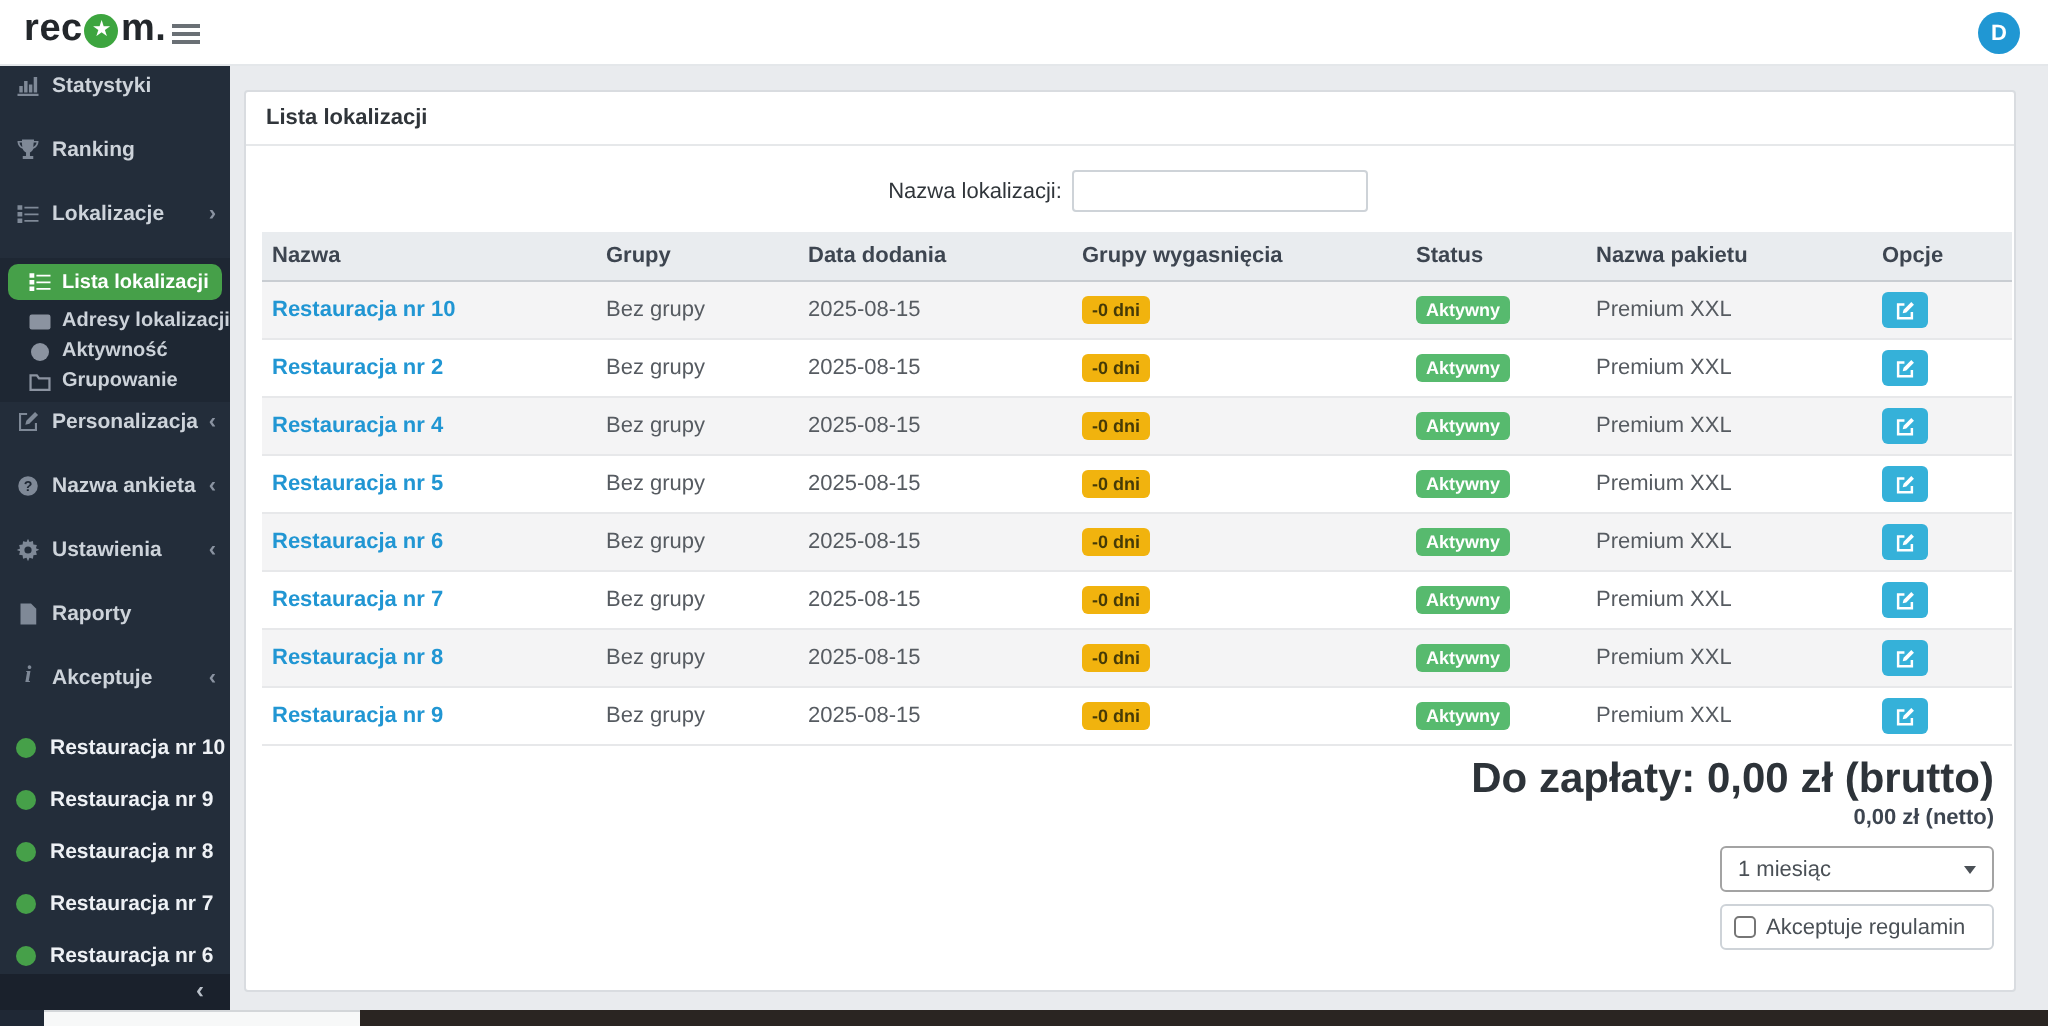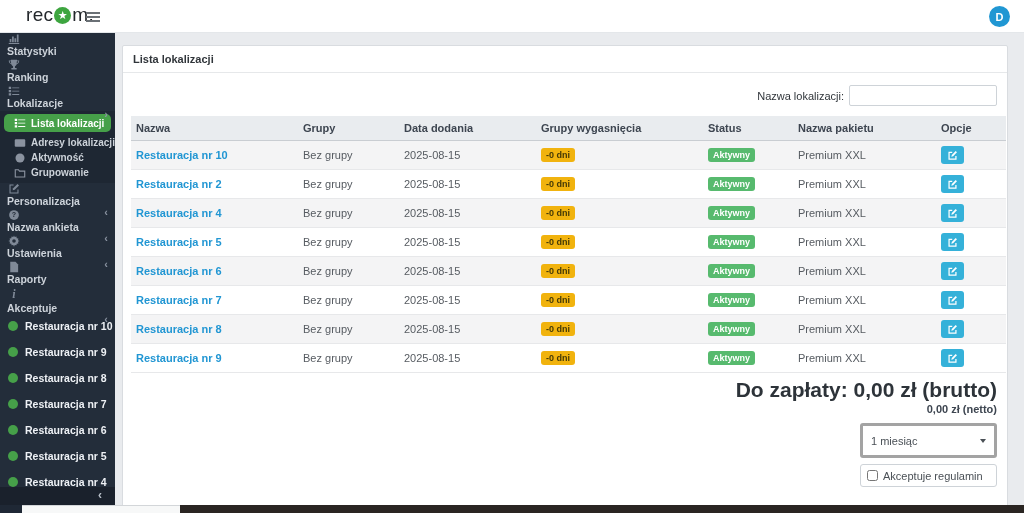--- a/index.html
+++ b/index.html
@@ -5,60 +5,60 @@
   * { box-sizing: border-box; margin: 0; padding: 0; }
   html,body { width:1024px; height:513px; overflow:hidden; }
   body {
     font-family: "Liberation Sans","DejaVu Sans",sans-serif;
     background: var(--page-bg,#e9ebee);
     position: relative;
     color:#333;
   }
   
   .top-header{position:absolute;top:0;left:0;right:0;height:33px;background:#fff;border-bottom:1px solid #e4e7ea;z-index:10;}
-  .logo{position:absolute;left:26px;top:4px;font-size:19px;font-weight:normal;color:#23272b;letter-spacing:.3px;cursor:pointer;display:flex;align-items:center;}
+  .logo{position:absolute;left:12px;top:4px;font-size:19px;font-weight:bold;color:#23272b;letter-spacing:.3px;cursor:pointer;display:flex;align-items:center;}
   .logo-star{display:inline-block;width:17px;height:17px;background:var(--logo-green,#3da53f);border-radius:50%;color:#fff;font-size:11px;line-height:17px;text-align:center;margin:0 1px;}
   .burger{position:absolute;left:86px;top:11px;width:16px;height:12px;cursor:pointer;display:flex;align-items:center;}
   .burger span{display:block;width:14px;height:2px;background:#6a7075;box-shadow:0 -4px 0 #6a7075,0 4px 0 #6a7075;}
   .avatar{position:absolute;right:14px;top:6px;width:21px;height:21px;border-radius:50%;background:var(--avatar-bg,#2097d3);color:#fff;font-size:11px;font-weight:bold;display:flex;align-items:center;justify-content:center;cursor:pointer;}
   
   .sidebar{position:absolute;top:33px;left:0;width:115px;bottom:8px;background:var(--sidebar-bg,#232d3a);overflow:hidden;}
-  .mi{display:flex;align-items:flex-start;height:26px;padding:0 7px;font-size:10.5px;font-weight:bold;color:#cdd3da;cursor:pointer;white-space:nowrap;flex-direction:column;}
+  .mi{display:flex;align-items:flex-end;height:26px;padding:16px 7px;font-size:10.5px;font-weight:bold;color:#cdd3da;cursor:pointer;white-space:nowrap;}
   .mi .ic{width:14px;margin-right:5px;color:#7f8997;display:flex;justify-content:center;align-items:center;flex:none;}
   .mi .chev,.smi .chev{margin-left:auto;color:#8a93a1;font-size:11px;line-height:1;}
   .submenu{background:var(--sidebar-submenu-bg,#1e2733);padding:2px 0 3px;}
   .smi{display:flex;align-items:center;height:15px;padding:0 7px 0 13px;font-size:10px;font-weight:bold;color:#ccd2d9;cursor:pointer;white-space:nowrap;}
   .smi .ic{width:13px;margin-right:5px;color:#8b93a0;display:flex;justify-content:center;align-items:center;flex:none;}
   .smi.active{background:var(--active-green,#46a049);border-radius:5px;margin:1px 4px 3px;height:18px;color:#fff;padding-left:9px;}
   .smi.active .ic{color:#fff;}
   .loc{display:flex;align-items:center;height:26px;padding:0 8px;font-size:10.5px;font-weight:bold;color:#eef1f5;cursor:pointer;white-space:nowrap;}
   .dot{width:10px;height:10px;border-radius:50%;background:var(--active-green,#46a049);margin-right:7px;flex:none;}
   .side-collapse{position:absolute;bottom:0;left:0;right:0;height:18px;background:#1a212c;color:#b9c0c9;text-align:right;padding-right:13px;font-size:12px;font-weight:bold;line-height:16px;cursor:pointer;}
   .info-i{font-family:"Liberation Serif","DejaVu Serif",serif;font-style:italic;font-weight:bold;font-size:12px;}
   
   .main{position:absolute;left:115px;top:33px;right:0;bottom:8px;background:var(--page-bg,#e9ebee);}
   .card{margin:12px 16px 0 7px;background:#fff;border:1px solid #d9dce0;border-radius:2px;}
   .card-header{padding:7px 10px;font-size:11px;font-weight:bold;color:#30353a;border-bottom:1px solid #e6e8ea;}
   .card-body{padding:9px 8px 13px;}
-  .filter-row{display:flex;justify-content:flex-end;align-items:center;margin:3px 2px 10px 0;font-size:11px;color:#30353a;}
+  .filter-row{display:flex;justify-content:center;align-items:center;margin:3px 2px 10px 0;font-size:11px;color:#30353a;}
   .filter-row input{width:148px;height:21px;border:1px solid #ced3d8;border-radius:2px;margin-left:5px;padding:0 5px;font-size:11px;font-family:inherit;}
   table{width:100%;border-collapse:collapse;table-layout:fixed;font-size:11px;}
   th{background:#e9ecef;text-align:left;padding:6px 5px;color:#3d4550;border-bottom:1px solid #c9cdd2;font-size:11px;}
   td{padding:5px;border-bottom:1px solid #e7e8ea;color:#565b61;overflow:hidden;white-space:nowrap;}
   tbody tr:nth-child(odd){background:#f4f4f5;}
   .loc-link{color:var(--link-blue,#2196d3);font-weight:bold;text-decoration:none;cursor:pointer;}
   .badge{display:inline-block;font-size:9px;font-weight:bold;padding:2px 5px;border-radius:3px;line-height:1.2;}
   .badge-warn{background:var(--badge-warning-bg,#f1b30e);color:#453a07;}
   .badge-ok{background:var(--badge-success-bg,#57ba6e);color:#fff;}
   .edit-btn{width:23px;height:18px;background:var(--edit-button-bg,#35b1d9);border:none;border-radius:3px;display:inline-flex;align-items:center;justify-content:center;cursor:pointer;padding:0;}
   
   .payment{width:280px;margin:5px 2px 0 auto;text-align:right;}
   .due{font-size:21px;font-weight:bold;color:#2d3339;}
   .netto{font-size:11px;color:#3d4550;margin:1px 0 8px;font-weight:bold;}
-  .select{width:137px;height:35px;border:3px solid #a3a3a3;border-radius:3px;margin-left:auto;display:flex;align-items:center;justify-content:space-between;padding:0 8px;font-size:11px;color:#4a5056;background:#fff;cursor:pointer;}
+  .select{width:137px;height:23px;border:1px solid #a3a3a3;border-radius:3px;margin-left:auto;display:flex;align-items:center;justify-content:space-between;padding:0 8px;font-size:11px;color:#4a5056;background:#fff;cursor:pointer;}
   .caret{width:0;height:0;border-left:3.5px solid transparent;border-right:3.5px solid transparent;border-top:4.5px solid #4a5056;}
   .terms{width:137px;height:23px;border:1px solid #ced3d8;border-radius:3px;margin:6px 0 7px auto;display:flex;align-items:center;padding:0 6px;font-size:11px;color:#4a5056;background:#fff;cursor:pointer;text-align:left;}
   .terms input{margin-right:5px;width:11px;height:11px;}
   
   .strip{position:absolute;bottom:0;left:0;right:0;height:8px;background:#2a2522;}
   .strip .seg1{position:absolute;left:0;top:0;bottom:0;width:22px;background:#1f2835;}
   .strip .seg2{position:absolute;left:22px;top:0;bottom:0;width:158px;background:#f7f8f8;border-top:1px solid #d3d6d9;}
   svg{display:block;}
 </style>
 </head>

